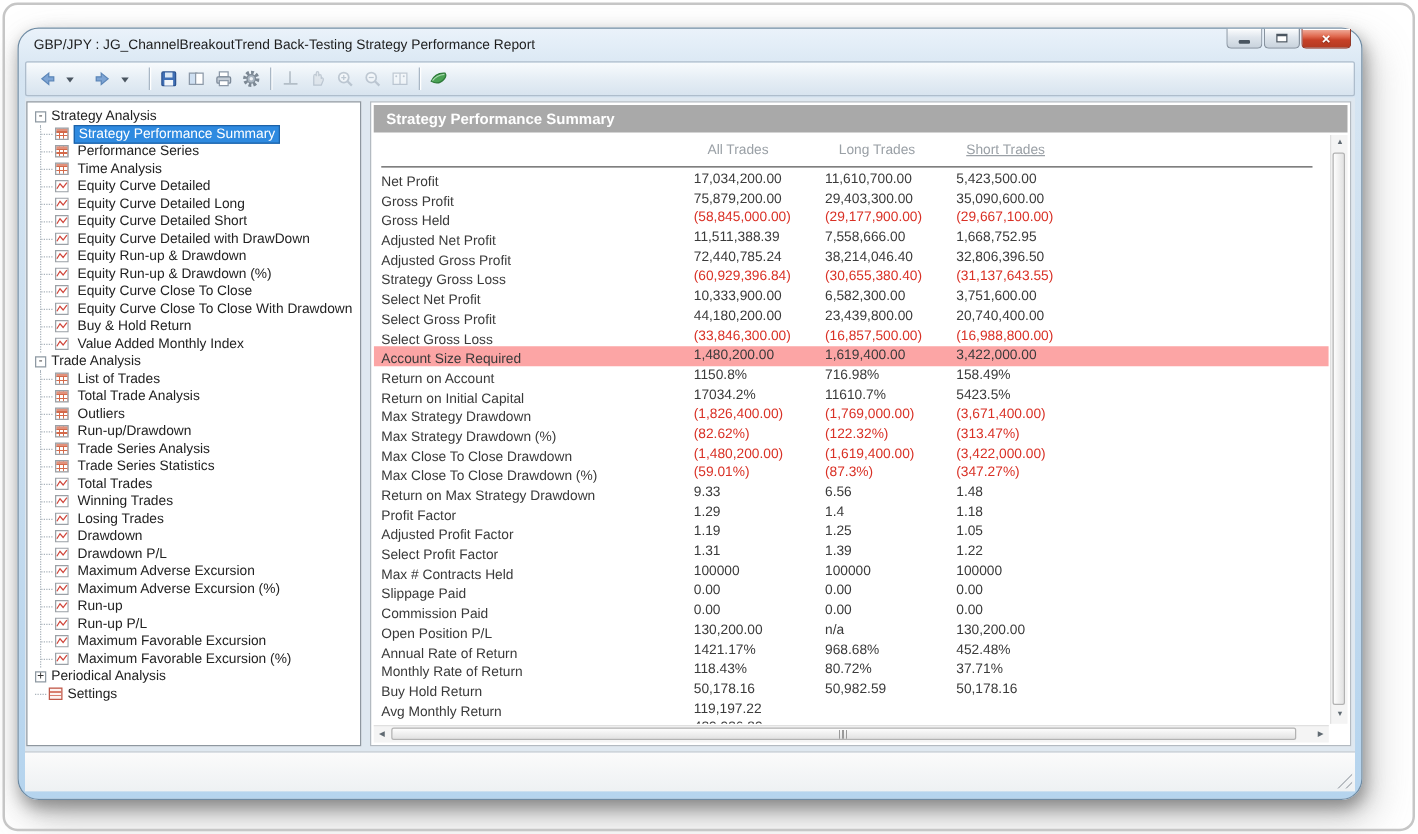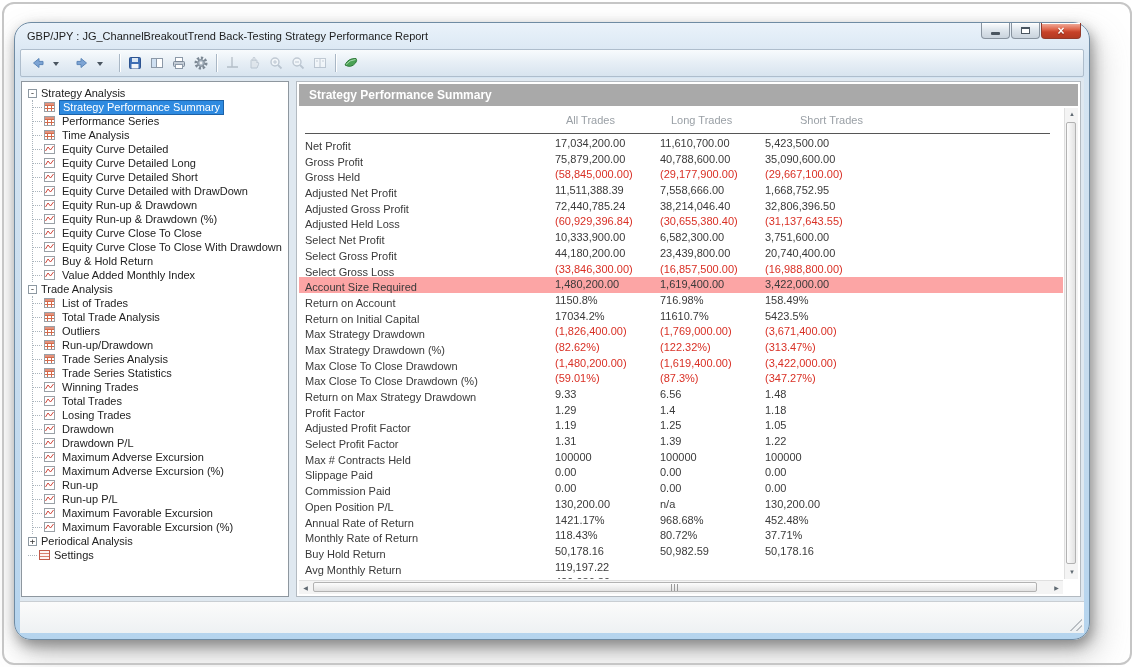--- a/index.html
+++ b/index.html
@@ -62,21 +62,21 @@
   .tree-item-label.selected { background:var(--selection-bg,#2e8ae0); color:#fff; border:1px solid #1c62a8; }
 
   
   .main-panel { position:absolute; left:276px; top:3px; right:3px; bottom:36px;
     background:#ffffff; border:1px solid #b3bac1; overflow:hidden; }
   .main-header { position:absolute; top:2px; left:2px; right:2px; height:22px;
     background:var(--header-bar-bg,#a9a9a9); color:#ffffff; font-size:12px; font-weight:bold;
     line-height:22px; padding-left:10px; }
   .col-headers { position:absolute; top:32px; left:0; right:0; height:15px; font-size:11px; color:#9aa0a6;margin-left:11px; }
   .col-h { position:absolute; top:0; white-space:nowrap; }
-  .col-h.c0 { left:258px; } .col-h.c1 { left:363px; } .col-h.c2 { left:492px; }
+  .col-h.c0 { left:258px; } .col-h.c1 { left:363px; } .col-h.c2 { left:465px;text-decoration:underline; }
   .header-rule { position:absolute; top:51px; left:8px; width:745px; border-top:1px solid #565656; }
   .tbody { position:absolute; top:54px; left:2px; right:17px; bottom:17px; overflow:hidden; }
   .trow { position:relative; height:15.7px; font-size:11px; color:#3a3a3a; }
   .trow.shaded { background:#fca5a5; }
   .tlabel { position:absolute; left:6px; top:4px; white-space:nowrap; }
   .tval { position:absolute; top:1px; white-space:nowrap; }
   .tval.c0 { left:256px; } .tval.c1 { left:361px; } .tval.c2 { left:466px; }
   .tval.neg { color:var(--negative,#d93025); }
 
   
@@ -403,31 +403,31 @@
               <span class="tree-item-label">Trade Series Statistics</span>
             </div>
             <div class="tree-item">
               <span class="dash"></span>
               <span class="icon-chart">
                 <svg width="11" height="10">
                   <rect x="0.5" y="0.5" width="10" height="9" fill="#fff" stroke="#9aa0a6"></rect>
                   <polyline points="1.5,7 4,3 6.5,6 9.5,2" fill="none" stroke="#d0453a" stroke-width="1"></polyline>
                 </svg>
               </span>
+              <span class="tree-item-label">Total Trades</span>
+            </div>
+            <div class="tree-item">
+              <span class="dash"></span>
+              <span class="icon-chart">
+                <svg width="11" height="10">
+                  <rect x="0.5" y="0.5" width="10" height="9" fill="#fff" stroke="#9aa0a6"></rect>
+                  <polyline points="1.5,7 4,3 6.5,6 9.5,2" fill="none" stroke="#d0453a" stroke-width="1"></polyline>
+                </svg>
+              </span>
               <span class="tree-item-label">Winning Trades</span>
-            </div>
-            <div class="tree-item">
-              <span class="dash"></span>
-              <span class="icon-chart">
-                <svg width="11" height="10">
-                  <rect x="0.5" y="0.5" width="10" height="9" fill="#fff" stroke="#9aa0a6"></rect>
-                  <polyline points="1.5,7 4,3 6.5,6 9.5,2" fill="none" stroke="#d0453a" stroke-width="1"></polyline>
-                </svg>
-              </span>
-              <span class="tree-item-label">Total Trades</span>
             </div>
             <div class="tree-item">
               <span class="dash"></span>
               <span class="icon-chart">
                 <svg width="11" height="10">
                   <rect x="0.5" y="0.5" width="10" height="9" fill="#fff" stroke="#9aa0a6"></rect>
                   <polyline points="1.5,7 4,3 6.5,6 9.5,2" fill="none" stroke="#d0453a" stroke-width="1"></polyline>
                 </svg>
               </span>
               <span class="tree-item-label">Losing Trades</span>
@@ -536,21 +536,21 @@
       <div class="tbody">
           <div class="trow">
             <span class="tlabel">Net Profit</span>
             <span class="tval c0">17,034,200.00</span>
             <span class="tval c1">11,610,700.00</span>
             <span class="tval c2">5,423,500.00</span>
           </div>
           <div class="trow">
             <span class="tlabel">Gross Profit</span>
             <span class="tval c0">75,879,200.00</span>
-            <span class="tval c1">40,788,600.00</span>
+            <span class="tval c1">29,403,300.00</span>
             <span class="tval c2">35,090,600.00</span>
           </div>
           <div class="trow">
             <span class="tlabel">Gross Held</span>
             <span class="tval c0 neg">(58,845,000.00)</span>
             <span class="tval c1 neg">(29,177,900.00)</span>
             <span class="tval c2 neg">(29,667,100.00)</span>
           </div>
           <div class="trow">
             <span class="tlabel">Adjusted Net Profit</span>
@@ -558,21 +558,21 @@
             <span class="tval c1">7,558,666.00</span>
             <span class="tval c2">1,668,752.95</span>
           </div>
           <div class="trow">
             <span class="tlabel">Adjusted Gross Profit</span>
             <span class="tval c0">72,440,785.24</span>
             <span class="tval c1">38,214,046.40</span>
             <span class="tval c2">32,806,396.50</span>
           </div>
           <div class="trow">
-            <span class="tlabel">Adjusted Held Loss</span>
+            <span class="tlabel">Strategy Gross Loss</span>
             <span class="tval c0 neg">(60,929,396.84)</span>
             <span class="tval c1 neg">(30,655,380.40)</span>
             <span class="tval c2 neg">(31,137,643.55)</span>
           </div>
           <div class="trow">
             <span class="tlabel">Select Net Profit</span>
             <span class="tval c0">10,333,900.00</span>
             <span class="tval c1">6,582,300.00</span>
             <span class="tval c2">3,751,600.00</span>
           </div>

